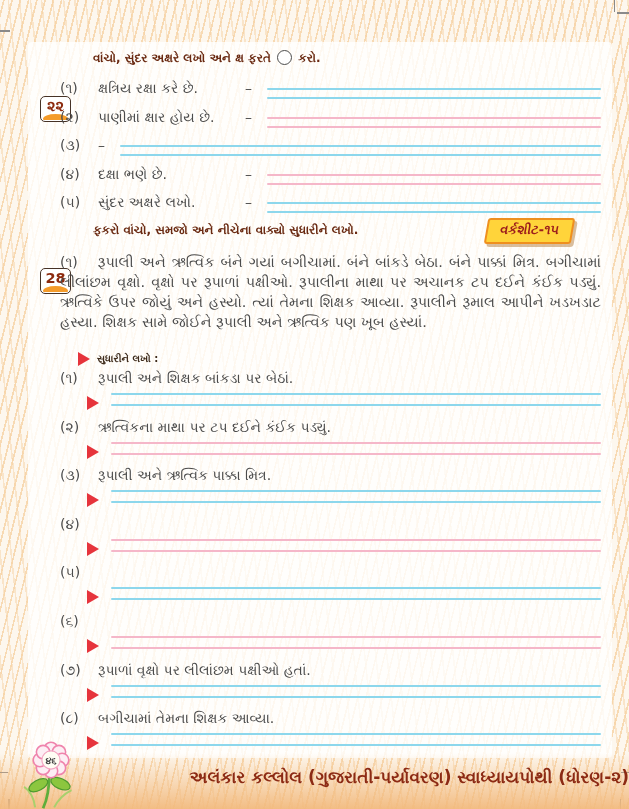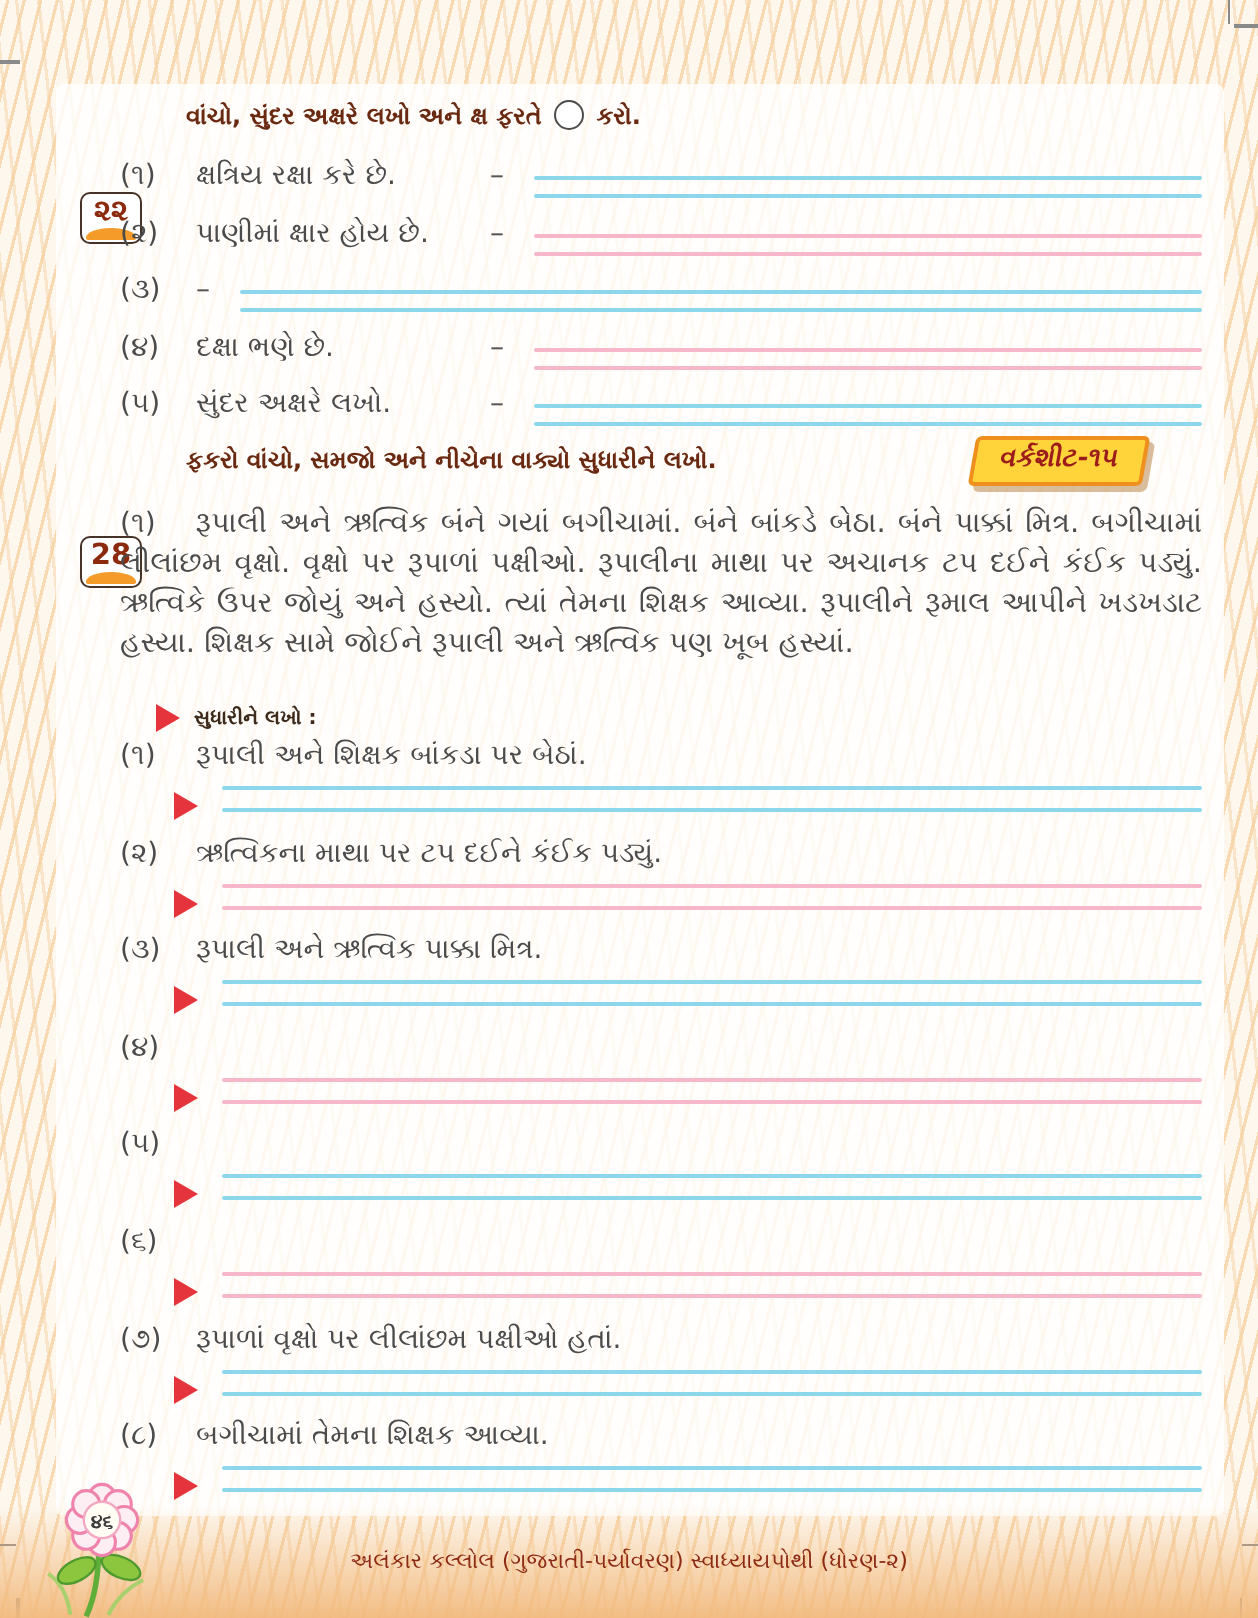--- a/index.html
+++ b/index.html
@@ -92,22 +92,22 @@
   .q23-answer { display:flex; align-items:flex-start; }
   .q23-answer .red-arrow { margin-left:27px; margin-top:5px; }
   .q23-answer .line-pair { margin-left:12px; padding-top:2px; gap:9px; }
 
   
   .footer-band {
     position:absolute; left:0; right:0; bottom:0; height:56px;
     background:linear-gradient(to bottom, rgba(247,205,160,0), rgba(242,186,126,.95));
   }
   .footer-title {
-    position:absolute; left:0; right:0; bottom:22px; text-align:center;
-    color:#8c2a14; font-weight:normal; font-size:11px;
+    position:absolute; left:0; right:0; bottom:22px; text-align:right;
+    color:#8c2a14; font-weight:bold; font-size:17px;
   }
   .flower { position:absolute; left:12px; bottom:0; width:78px; height:68px; }
 </style>
 </head>
 <body>
 
 <div class="page">
 
   <div class="content-bg"></div>
 

